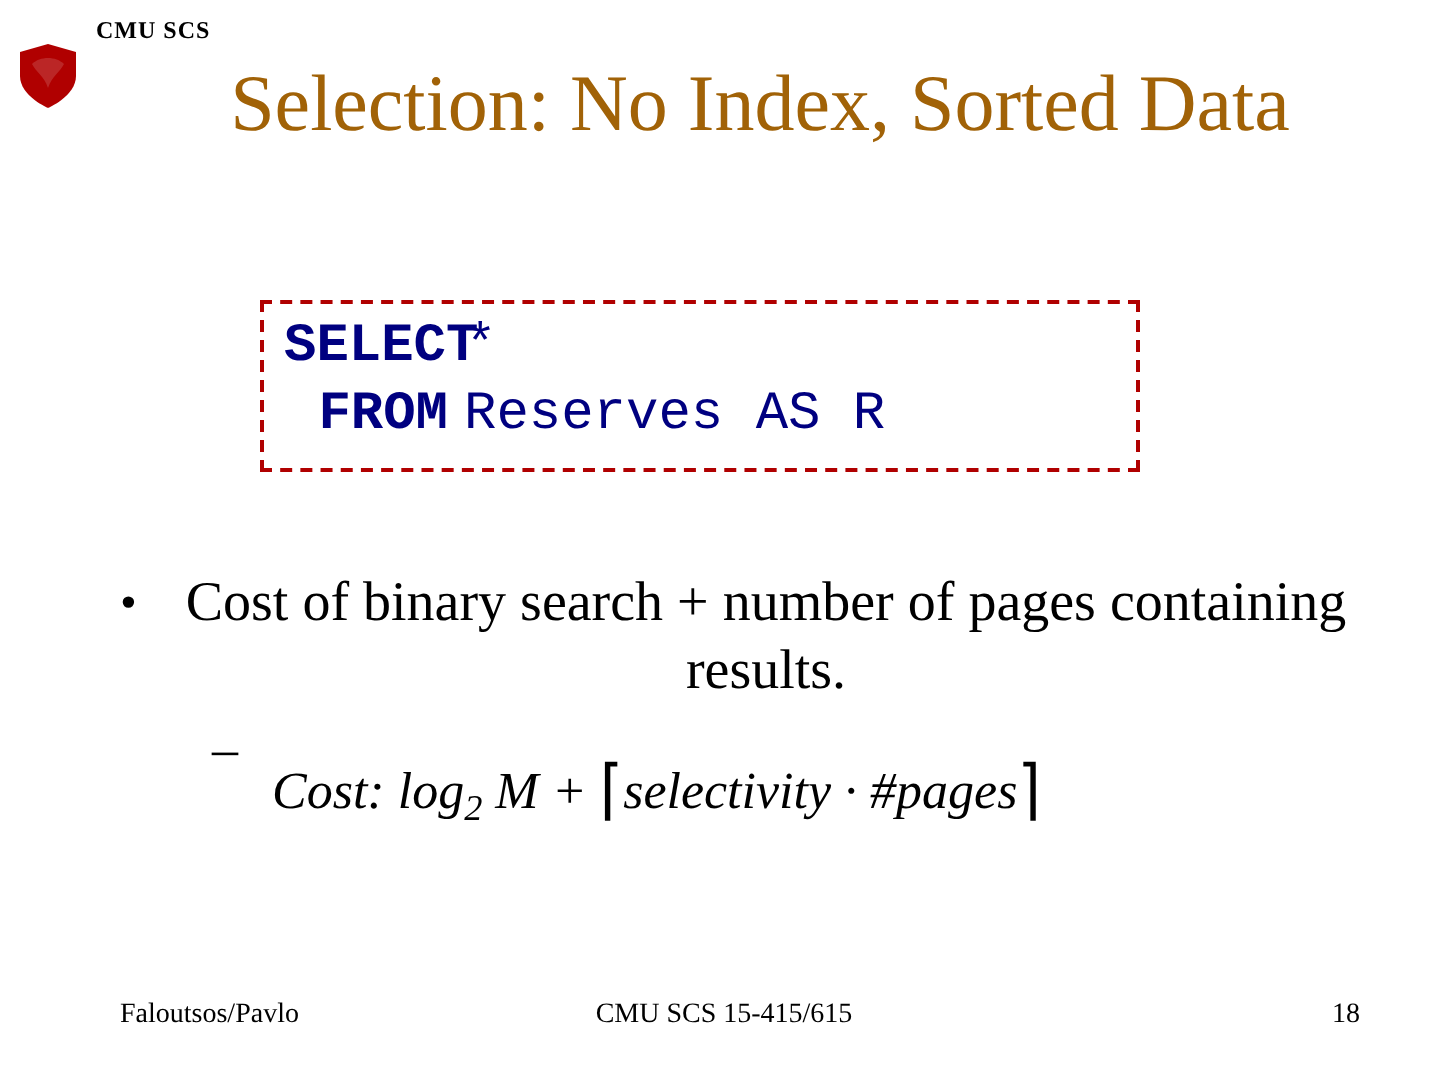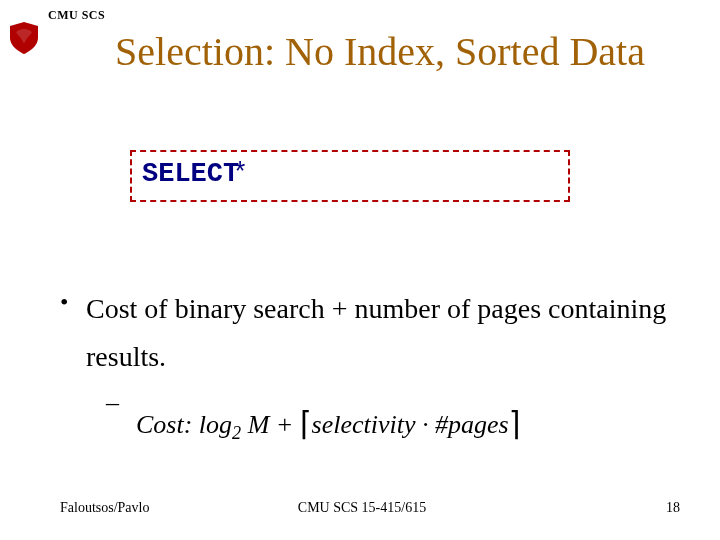--- a/index.html
+++ b/index.html
@@ -80,21 +80,22 @@
   }
   .bullet-dot {
     width: 26px;
     flex: 0 0 26px;
     text-align: left;
     font-size: 24px;
     line-height: 34px;
   }
   .bullet-text {
     flex: 1;
-    line-height: 48px;
+    line-height: 34px;
+    text-align: center;
   }
   .sub-row {
     display: flex;
     align-items: flex-start;
     margin-left: 46px;
     margin-top: 6px;
     font-style: italic;
     font-size: 26px;
   }
   .sub-dash {
@@ -148,20 +149,23 @@
     <path d="M4 6 L18 2 L32 6 L32 18 C32 28 18 34 18 34 C18 34 4 28 4 18 Z" fill="#b00000"></path>
     <path d="M10 12 C14 8 22 8 26 12 C24 16 20 18 18 24 C16 18 12 16 10 12 Z" fill="#ffffff" opacity="0.15"></path>
   </svg>
 
   <div class="title">Selection: No Index, Sorted Data</div>
 
   <div class="codebox">
     <div>
       <span class="kw">SELECT</span><span>*</span>
     </div>
+    <div>
+      <span class="kw">FROM</span><span>Reserves AS R</span>
+    </div>
   </div>
 
   <div class="bullets">
     <div class="bullet-row">
       <div class="bullet-dot">•</div>
       <div class="bullet-text">Cost of binary search + number of pages containing results.</div>
     </div>
     <div class="sub-row">
       <div class="sub-dash">–</div>
       <div class="sub-text">

